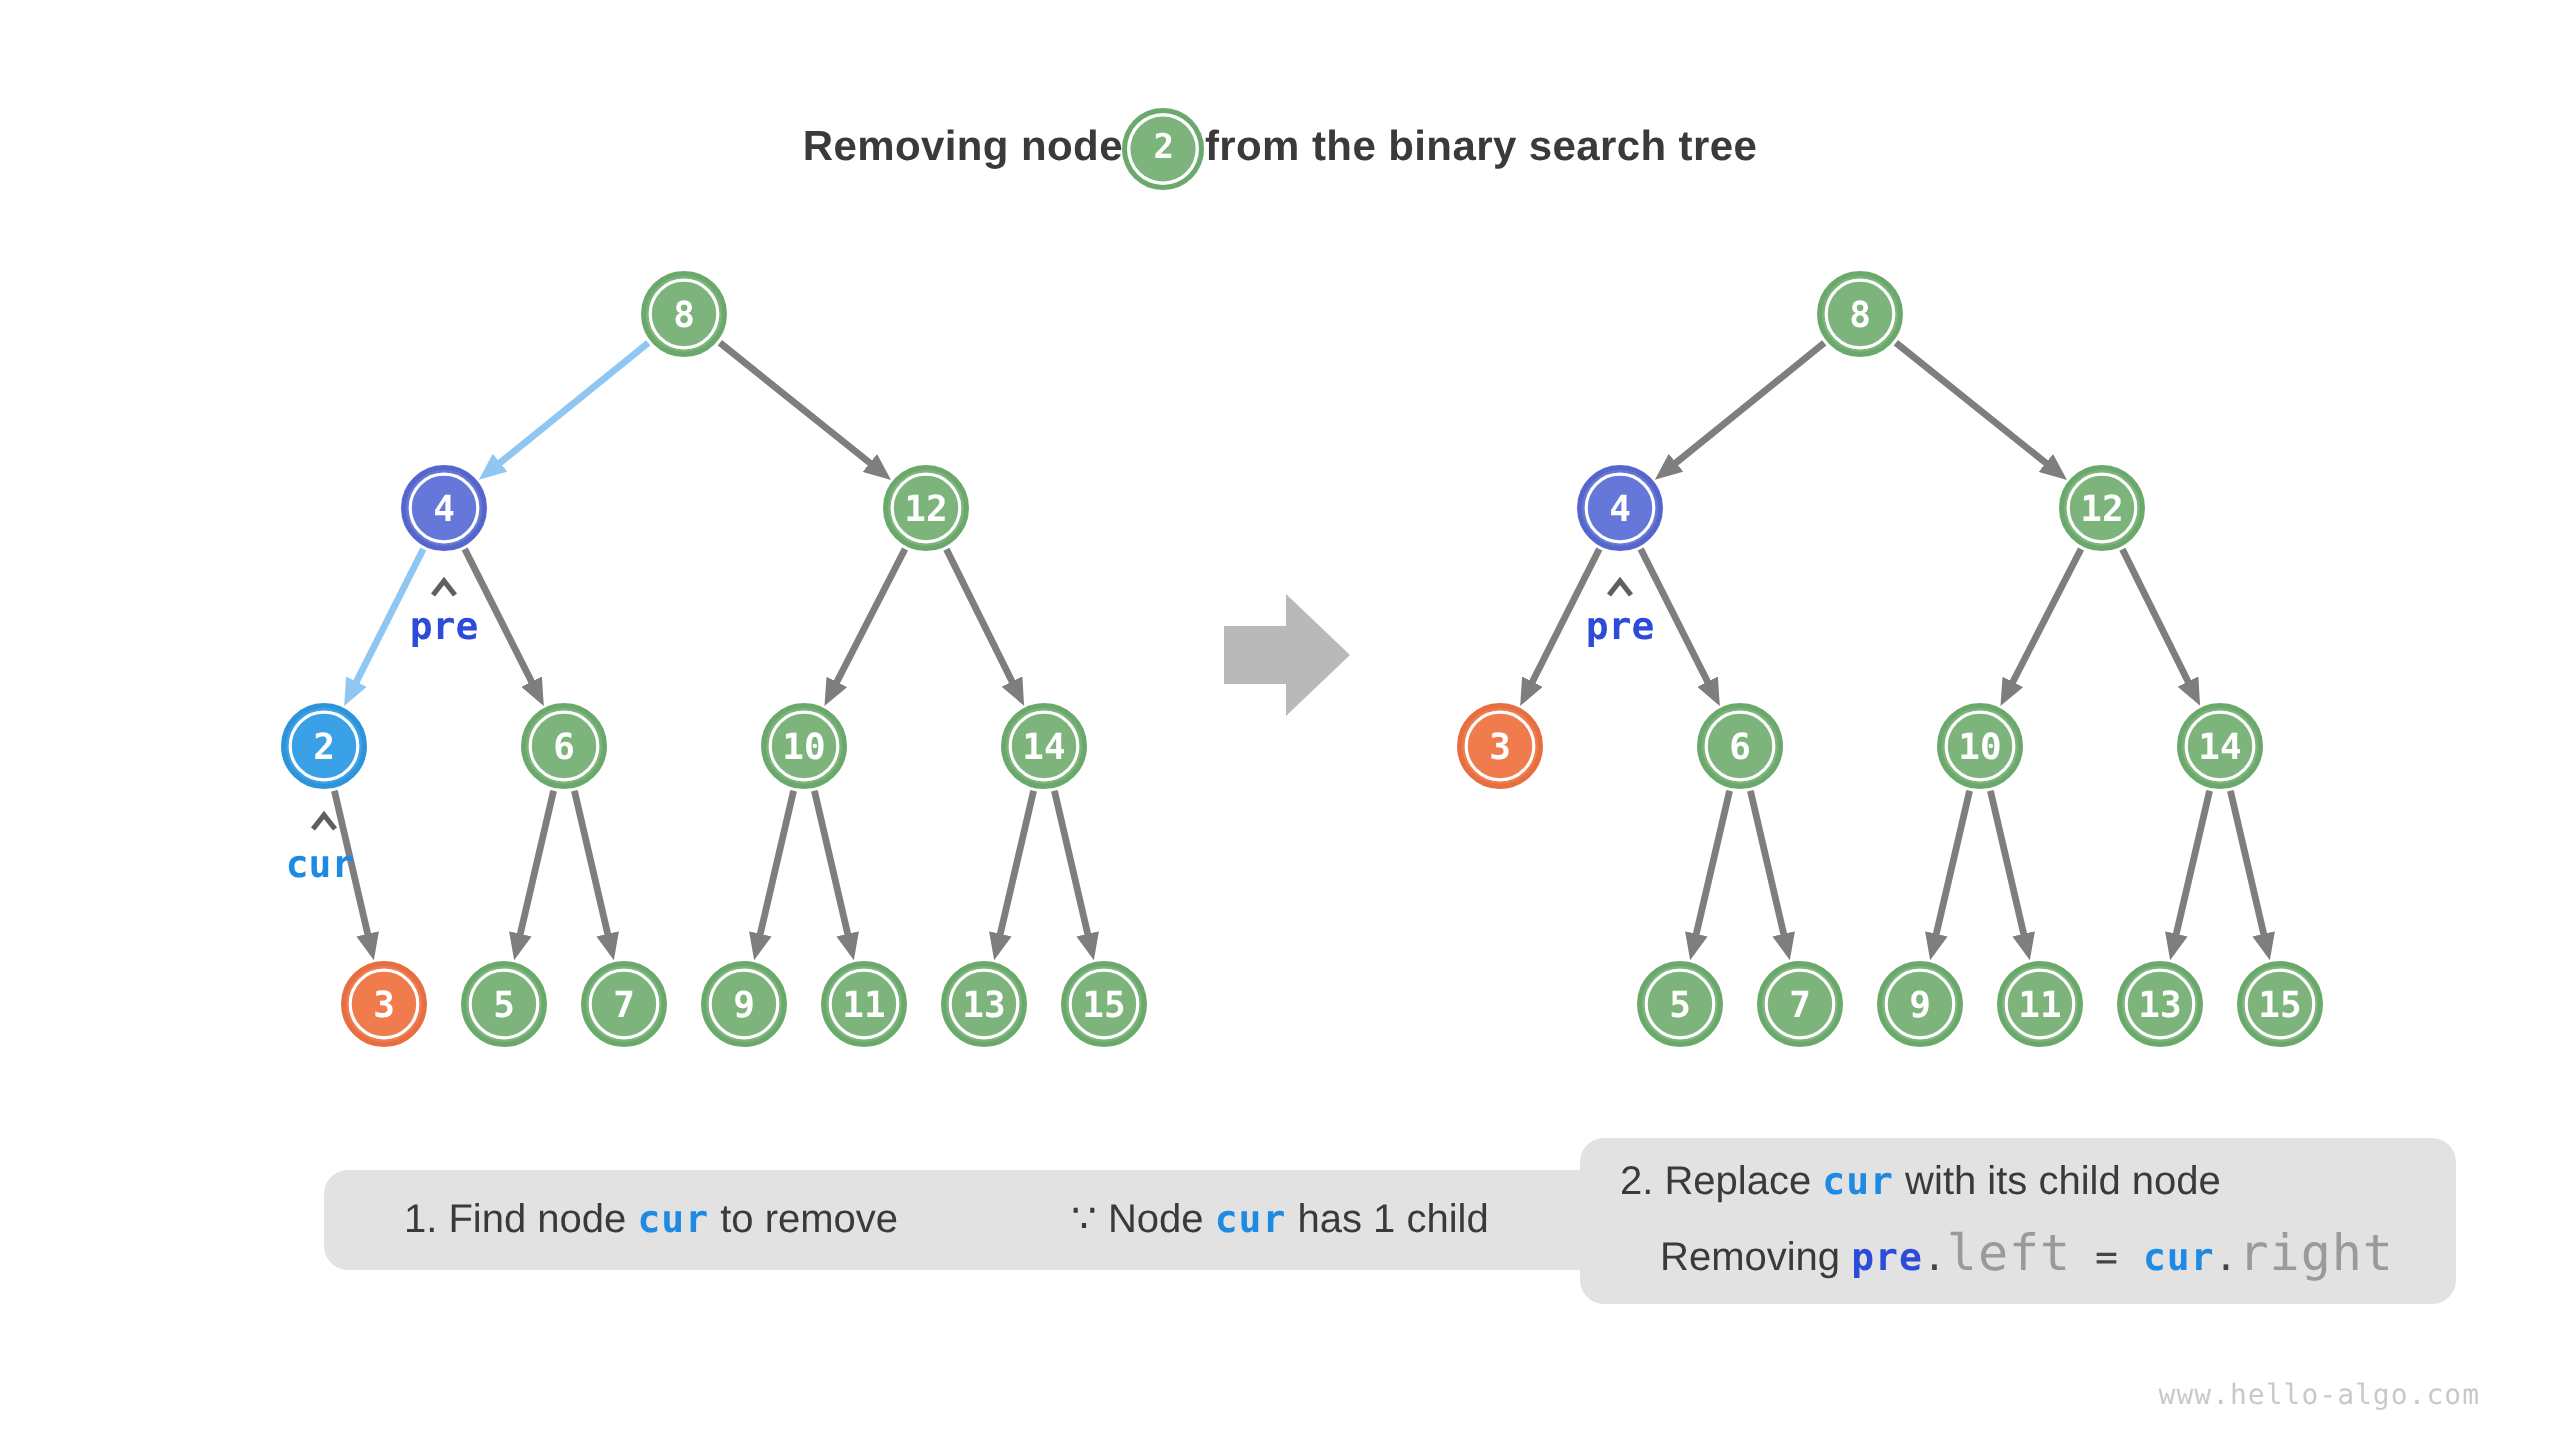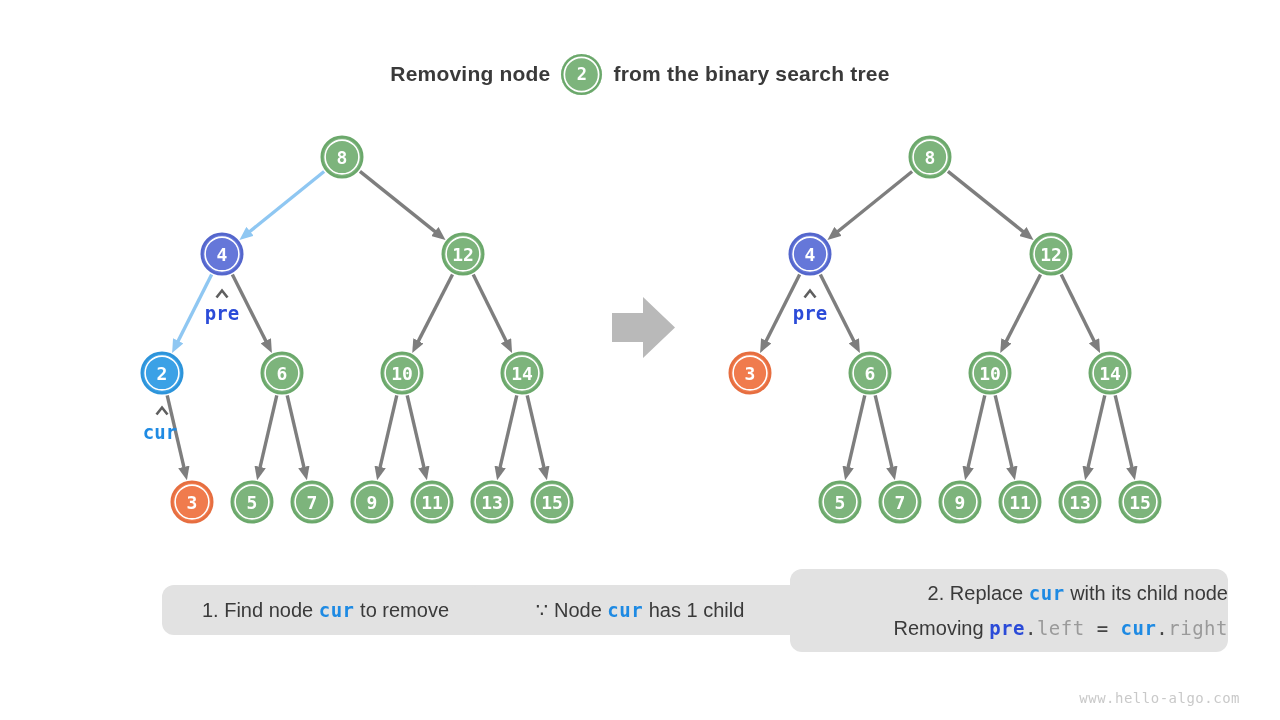--- a/index.html
+++ b/index.html
@@ -3,21 +3,21 @@
 <meta charset="utf-8">
 <style>
   html,body{margin:0;padding:0;background:#ffffff;}
   .stage{
     position:relative;width:1280px;height:720px;background:#ffffff;overflow:hidden;
     font-family:"Liberation Sans","DejaVu Sans",sans-serif;color:var(--text-dark);
   }
   
   .title-row{
     position:absolute;left:0;top:53px;width:1280px;height:42px;
-    display:flex;align-items:center;justify-content:center;gap:11px;
+    display:flex;align-items:center;justify-content:center;
     font-size:21px;font-weight:700;color:var(--text-dark);letter-spacing:.2px;
   }
   .title-node{
     width:41px;height:41px;border-radius:50%;
     background:var(--green-fill);
     box-shadow:inset 0 0 0 2.5px var(--green-stroke), inset 0 0 0 4.2px #ffffff;
     display:flex;align-items:center;justify-content:center;
     color:#fff;font:700 17px "DejaVu Sans Mono","Liberation Mono",monospace;
   }
   
@@ -34,21 +34,21 @@
   .callout{
     position:absolute;background:var(--box-bg);border-radius:12px;
     font-size:20px;color:var(--text-dark);
     display:flex;flex-direction:column;justify-content:center;
   }
   .callout .line{white-space:pre;line-height:35px;}
   .callout.centered{align-items:center;}
   .seg-plain{font-family:"Liberation Sans","DejaVu Sans",sans-serif;color:var(--text-dark);}
   .seg-cur{font-family:"DejaVu Sans Mono","Liberation Mono",monospace;font-weight:700;color:var(--cur);font-size:19px;letter-spacing:.5px;}
   .seg-pre{font-family:"DejaVu Sans Mono","Liberation Mono",monospace;font-weight:700;color:var(--pre);font-size:19px;letter-spacing:.5px;}
-  .seg-mono-gray{font-family:"DejaVu Sans Mono","Liberation Mono",monospace;color:var(--mono-gray);font-size:19px;letter-spacing:.5px;}
+  .seg-mono-gray{font-family:"DejaVu Sans Mono","Liberation Mono",monospace;color:var(--mono-gray);font-size:25px;letter-spacing:.5px;}
   .seg-mono-dark{font-family:"DejaVu Sans Mono","Liberation Mono",monospace;color:var(--mono-dark);font-size:19px;letter-spacing:.5px;}
   
   .watermark{
     position:absolute;right:40px;bottom:14px;
     font:14px "DejaVu Sans Mono","Liberation Mono",monospace;
     color:var(--watermark);letter-spacing:.5px;
   }
 </style>
 </head>
 <body>
@@ -248,20 +248,20 @@
   </svg>
 
   <div class="callout centered" id="box1" style="left:118px;top:585px;width:327px;height:50px;margin-left:44px;">
     <div class="line"><span class="seg-plain">1. Find node </span><span class="seg-cur">cur</span><span class="seg-plain"> to remove</span></div>
   </div>
 
   <div class="callout centered" id="box2" style="left:468px;top:585px;width:344px;height:50px;">
     <div class="line"><span class="seg-plain">∵ Node </span><span class="seg-cur">cur</span><span class="seg-plain"> has 1 child</span></div>
   </div>
 
-  <div class="callout" id="box3" style="left:790px;top:569px;width:438px;height:83px;padding-left:20px;box-sizing:border-box;text-align:right;">
+  <div class="callout" id="box3" style="left:790px;top:569px;width:438px;height:83px;padding-left:20px;box-sizing:border-box;">
     <div class="line"><span class="seg-plain">2. Replace </span><span class="seg-cur">cur</span><span class="seg-plain"> with its child node</span></div>
     <div class="line" style="padding-left:20px;"><span class="seg-plain">Removing </span><span class="seg-pre">pre</span><span class="seg-mono-dark">.</span><span class="seg-mono-gray">left</span><span class="seg-mono-dark"> = </span><span class="seg-cur">cur</span><span class="seg-mono-dark">.</span><span class="seg-mono-gray">right</span></div>
   </div>
 
   <div class="watermark">www.hello-algo.com</div>
 
 </div>
 
 </body></html>

